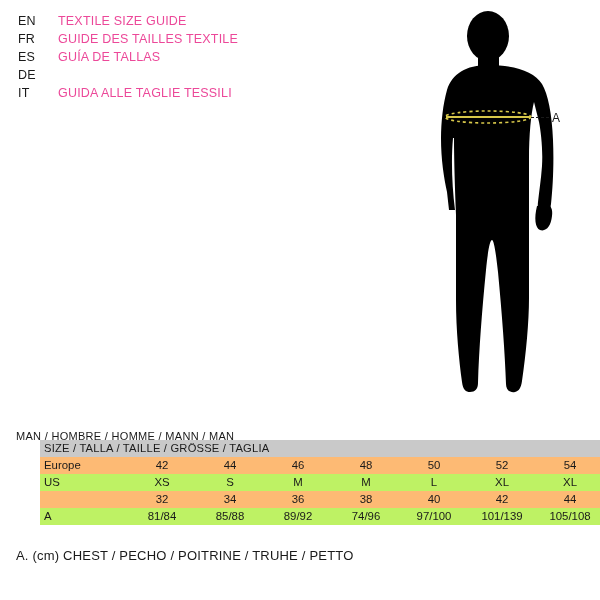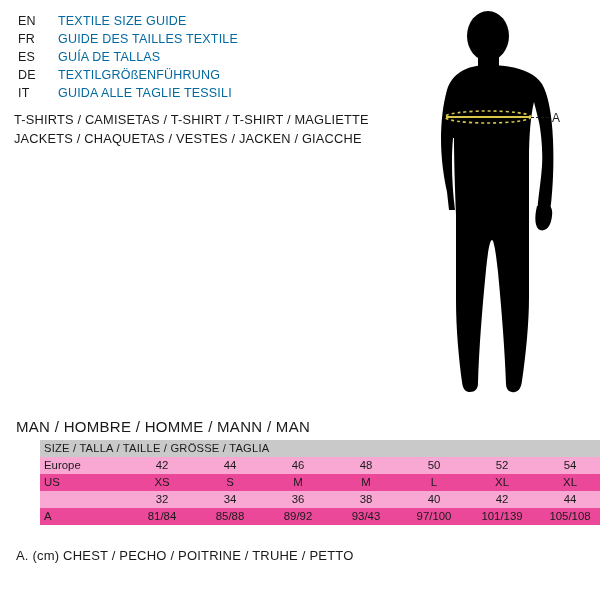--- a/index.html
+++ b/index.html
@@ -34,21 +34,21 @@
     height: 18px;
     font-size: 12.5px;
     letter-spacing: 0.2px;
   }
   .lang-code {
     width: 40px;
     flex: 0 0 40px;
     color: #1a1a1a;
   }
   .lang-text {
-    color: #0369a1;
+    color: #ec4899;
     white-space: nowrap;
   }
 
   
   .cat-block {
     position: absolute;
     left: 14px;
     top: 110px;
     width: 360px;
   }
@@ -84,22 +84,22 @@
     top: 107px;
     width: 18px;
     height: 1px;
     border-top: 1px dashed #1a1a1a;
   }
 
   
   .man-heading {
     position: absolute;
     left: 16px;
-    top: 418px;
-    font-size: 15px;
+    top: 430px;
+    font-size: 11px;
     letter-spacing: 0.3px;
     white-space: nowrap;
   }
 
   
   .table-wrap {
     position: absolute;
     left: 16px;
     top: 440px;
     width: 568px;
@@ -116,24 +116,24 @@
     height: 17px;
     line-height: 17px;
     vertical-align: middle;
   }
   .row-header td {
     background: #c9c9c9;
     font-size: 11.2px;
     letter-spacing: 0.2px;
   }
   .row-a td, .row-us td {
-    background: #ec4899;
+    background: #bef264;
   }
   .row-eu td, .row-32 td {
-    background: #f9a8d4;
+    background: #fdba74;
   }
   .c-label {
     padding-left: 4px !important;
     text-align: left;
   }
   .c-val {
     text-align: center;
   }
   col.col-label { width: 88px; }
   col.col-v { width: 68px; }
@@ -161,32 +161,27 @@
     <div class="lang-row">
       <span class="lang-code">FR</span>
       <span class="lang-text">GUIDE DES TAILLES TEXTILE</span>
     </div>
     <div class="lang-row">
       <span class="lang-code">ES</span>
       <span class="lang-text">GUÍA DE TALLAS</span>
     </div>
     <div class="lang-row">
       <span class="lang-code">DE</span>
-      <span class="lang-text">TEXTILGRÖßENFÜHRUNG</span>
     </div>
     <div class="lang-row">
       <span class="lang-code">IT</span>
       <span class="lang-text">GUIDA ALLE TAGLIE TESSILI</span>
     </div>
   </div>
 
-  <div class="cat-block">
-    <div class="cat-line">T-SHIRTS / CAMISETAS / T-SHIRT / T-SHIRT / MAGLIETTE</div>
-    <div class="cat-line">JACKETS / CHAQUETAS / VESTES / JACKEN / GIACCHE</div>
-  </div>
 
   <div class="figure-wrap">
     <svg width="190" height="390" viewBox="0 0 190 390" xmlns="http://www.w3.org/2000/svg">
 
       <ellipse cx="88" cy="26" rx="21" ry="25" fill="#000000"></ellipse>
 
       <rect x="78" y="44" width="21" height="14" fill="#000000"></rect>
 
       <path d="M88 55
                C 66 55, 52 64, 47 80
@@ -278,21 +273,21 @@
           <td class="c-val">40</td>
           <td class="c-val">42</td>
           <td class="c-val">44</td>
           <td class="c-val">46</td>
         </tr>
         <tr class="row-a">
           <td class="c-label">A</td>
           <td class="c-val">81/84</td>
           <td class="c-val">85/88</td>
           <td class="c-val">89/92</td>
-          <td class="c-val">93/43</td>
+          <td class="c-val">74/96</td>
           <td class="c-val">97/100</td>
           <td class="c-val">101/139</td>
           <td class="c-val">105/108</td>
           <td class="c-val">109/112</td>
         </tr>
       </tbody>
     </table>
   </div>
 
   <div class="footnote">A. (cm) CHEST / PECHO / POITRINE / TRUHE / PETTO</div>

